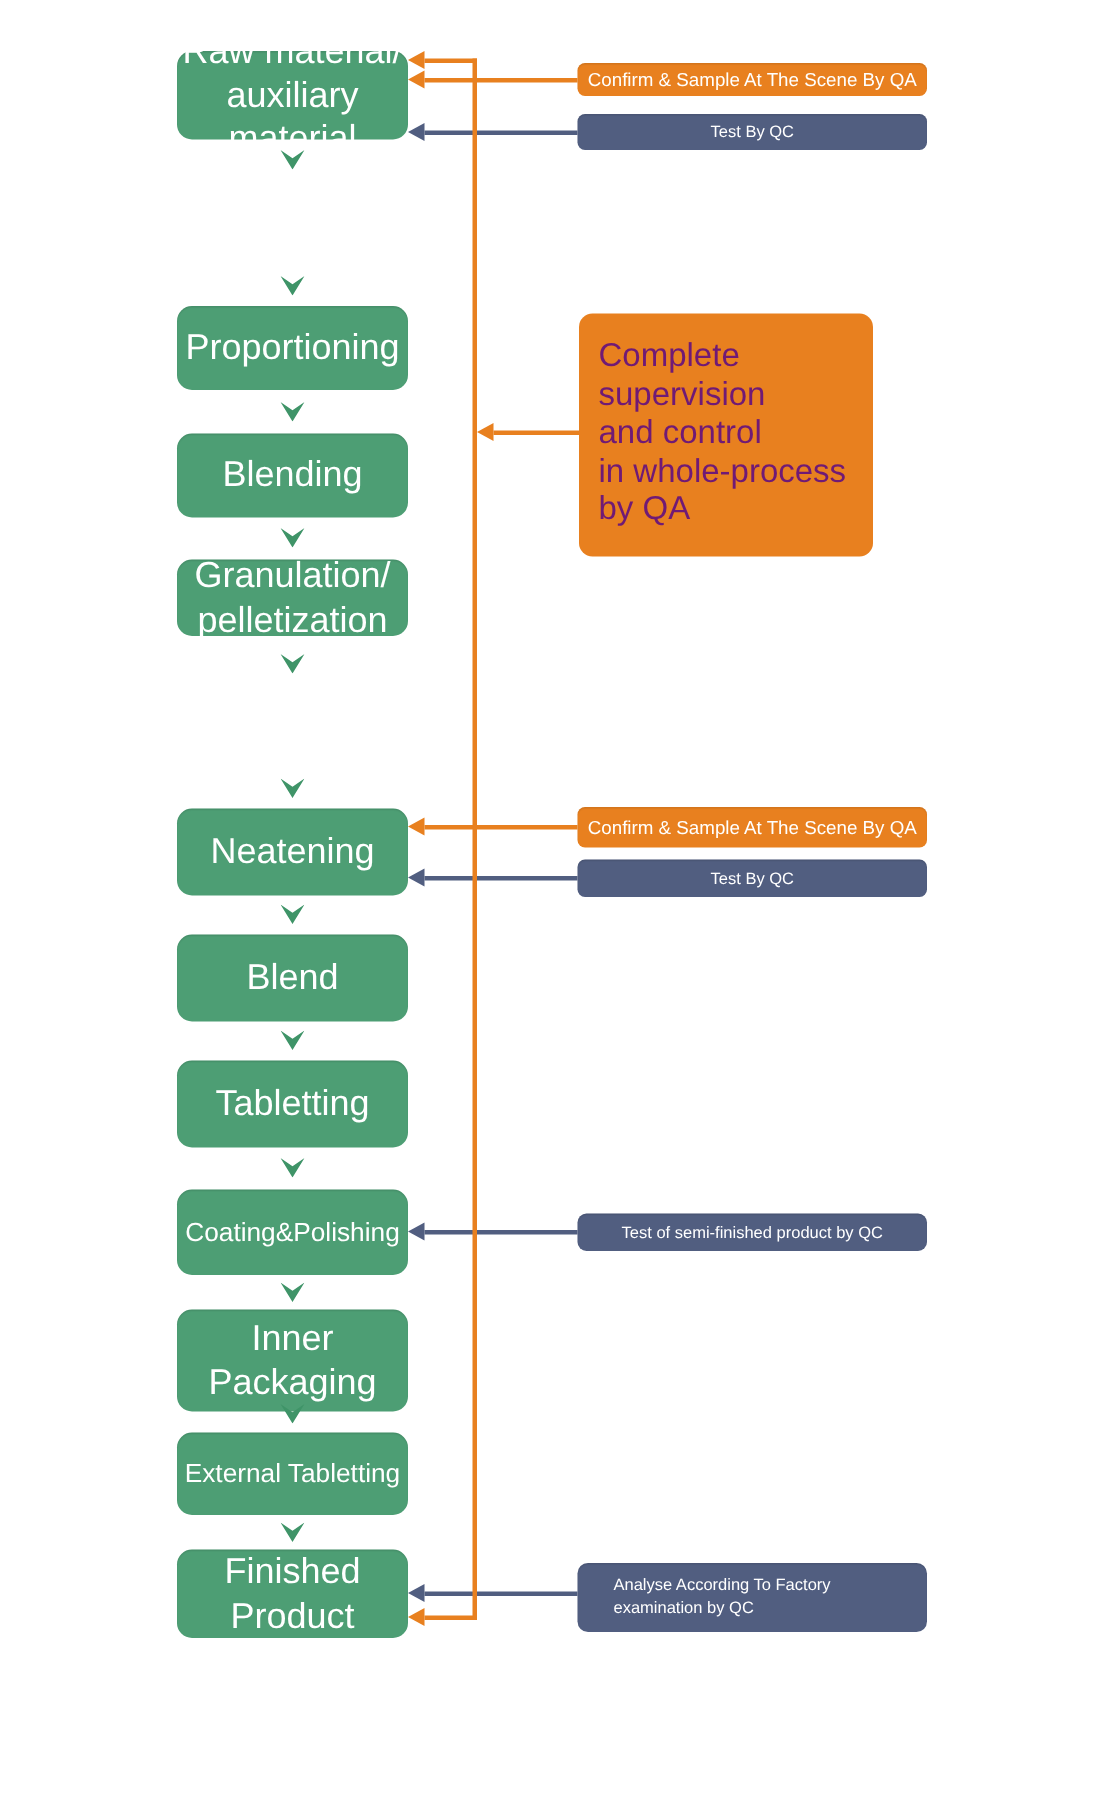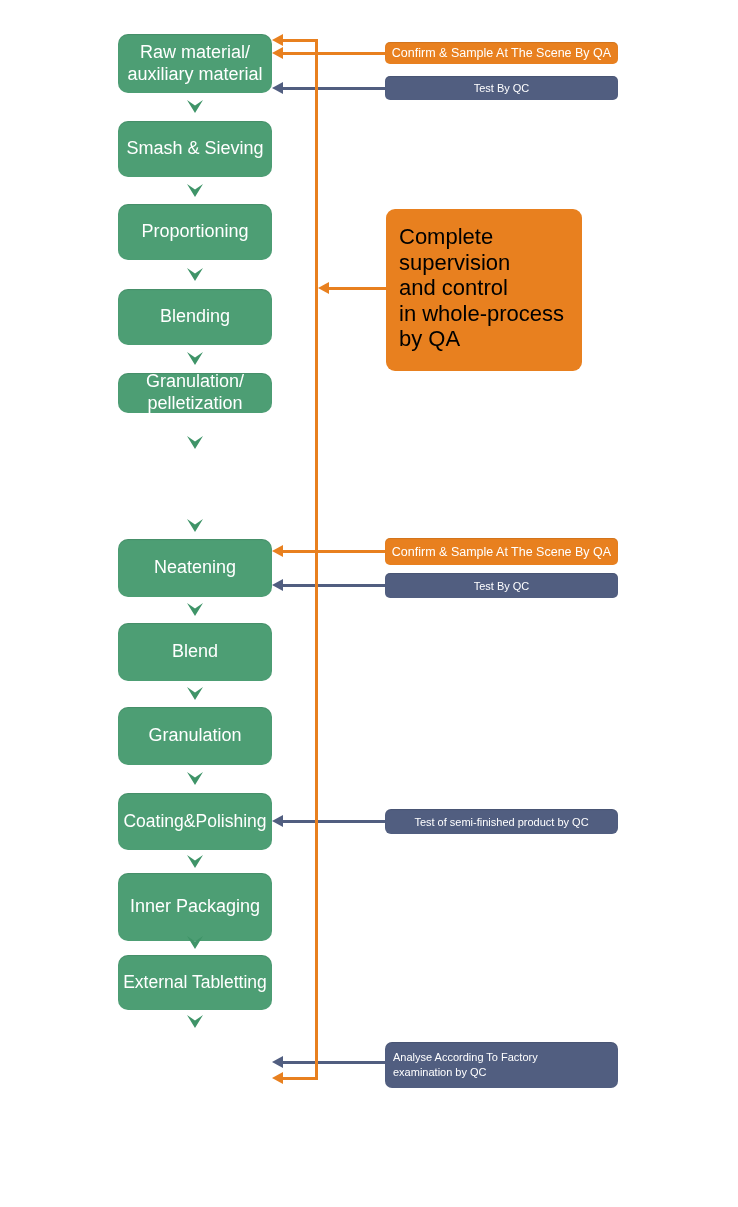--- a/index.html
+++ b/index.html
@@ -11,30 +11,30 @@
   html,body{margin:0;padding:0;background:#ffffff;}
   body{font-family:"Liberation Sans", sans-serif;}
   .canvas{position:relative;width:738px;height:1207px;background:#ffffff;overflow:hidden;}
 
   
   .step{
     position:absolute;left:118px;width:154px;
     background:var(--green,#4d9e74);color:#fff;
     border-radius:10px;
     display:flex;align-items:center;justify-content:center;
-    text-align:center;font-size:18px;line-height:1.22;
+    text-align:center;font-size:24px;line-height:1.22;
     white-space:pre-line;
     box-shadow:inset 0 1px 1px rgba(0,0,0,0.10);
     box-sizing:border-box;padding:2px 1px;
   }
   .s1{top:34px;height:59px;}
   .s2{top:121px;height:56px;}
   .s3{top:204px;height:56px;}
   .s4{top:289px;height:56px;}
-  .s5{top:373px;height:40px;}
+  .s5{top:373px;height:51px;}
   .s6{top:457px;height:56px;}
   .s7{top:539px;height:58px;}
   .s8{top:623px;height:58px;}
   .s9{top:707px;height:58px;}
   .s10{top:793px;height:57px;font-size:17.5px;}
   .s11{top:873px;height:68px;}
   .s12{top:955px;height:55px;font-size:17.5px;}
   .s13{top:1033px;height:59px;}
 
   
@@ -55,27 +55,27 @@
   .tag.orange{background:var(--orange,#e8801f);font-size:12.5px;}
   .tag.navy{background:var(--navy,#515e80);font-size:11px;}
   .t-qa1{top:42px;height:22px;}
   .t-qc1{top:76px;height:24px;}
   .t-qa2{top:538px;height:27px;}
   .t-qc2{top:573px;height:25px;}
   .t-semi{top:809px;height:25px;border-radius:6px;}
   .t-final{
     top:1042px;height:46px;font-size:15.5px;border-radius:7px;
     justify-content:flex-start;text-align:left;
-    padding-left:8px;white-space:pre-line;line-height:1.35;
+    padding-left:24px;white-space:pre-line;line-height:1.35;
   }
 
   
   .bigbox{
     position:absolute;left:386px;top:209px;width:196px;height:162px;
-    background:var(--orange,#e8801f);color:#000000;border-radius:9px;
+    background:var(--orange,#e8801f);color:#701a75;border-radius:9px;
     font-size:22px;line-height:1.16;white-space:pre-line;
     box-sizing:border-box;padding:15px 6px 12px 13px;
   }
 
   
   .hline{position:absolute;height:3px;}
   .hline.orange{background:var(--orange,#e8801f);}
   .hline.navy{background:var(--navy,#515e80);}
   .vline{
     position:absolute;left:315px;top:39px;width:3px;height:1041px;
@@ -115,31 +115,31 @@
   <div class="hline navy" style="left:283px;top:1061px;width:102px;"></div>
   <div class="ah navy" style="left:272px;top:1056px;"></div>
 
   <div class="hline orange" style="left:283px;top:1077px;width:35px;"></div>
   <div class="ah orange" style="left:272px;top:1072px;"></div>
 
   <div class="vline"></div>
 
   <div class="step s1">Raw material/
 auxiliary material</div>
-  <div class="step s2">Smash &amp; Sieving</div>
   <div class="step s4">Blending</div>
   <div class="step s3">Proportioning</div>
   <div class="step s5">Granulation/
 pelletization</div>
   <div class="step s8">Blend</div>
   <div class="step s7">Neatening</div>
-  <div class="step s9">Granulation</div>
+  <div class="step s9">Tabletting</div>
   <div class="step s10">Coating&amp;Polishing</div>
   <div class="step s11">Inner Packaging</div>
   <div class="step s12">External Tabletting</div>
+  <div class="step s13">Finished Product</div>
 
   <svg class="chev c1" viewBox="0 0 16 13">
       <polygon points="0,0 8,5.5 16,0 8,13"></polygon>
     </svg>
   <svg class="chev c2" viewBox="0 0 16 13">
       <polygon points="0,0 8,5.5 16,0 8,13"></polygon>
     </svg>
   <svg class="chev c3" viewBox="0 0 16 13">
       <polygon points="0,0 8,5.5 16,0 8,13"></polygon>
     </svg>

